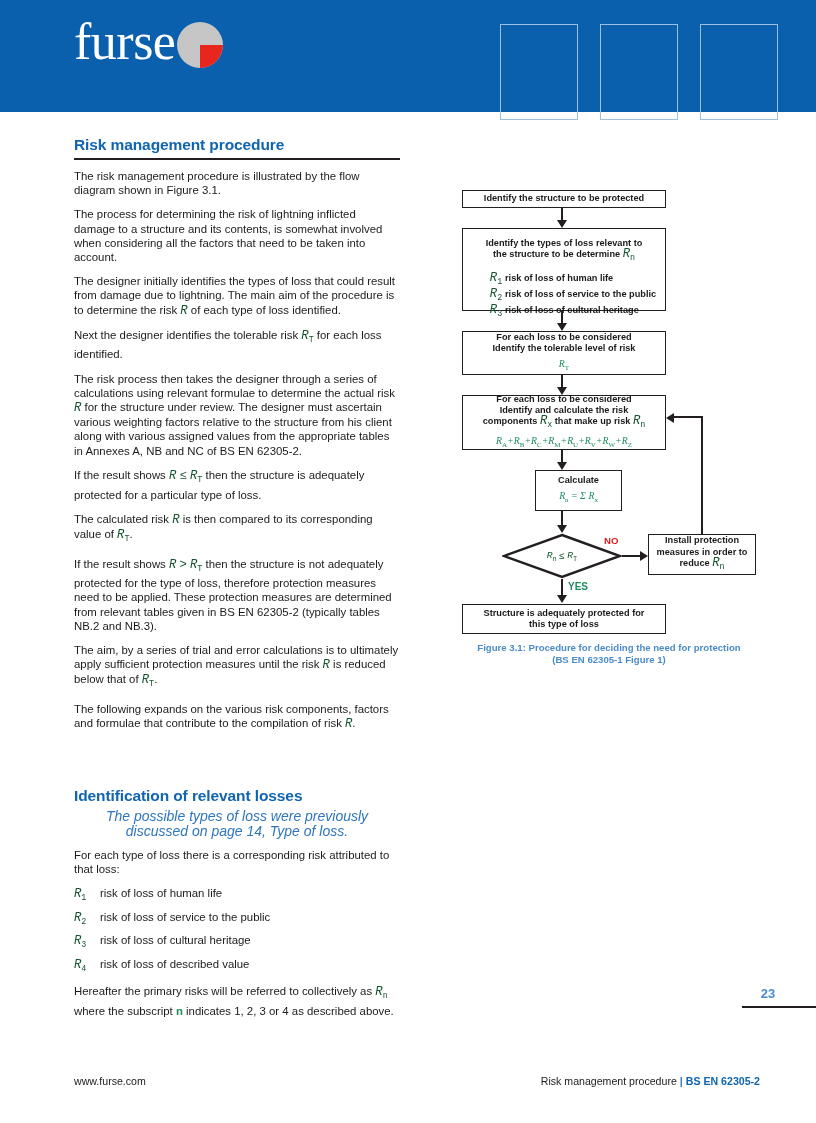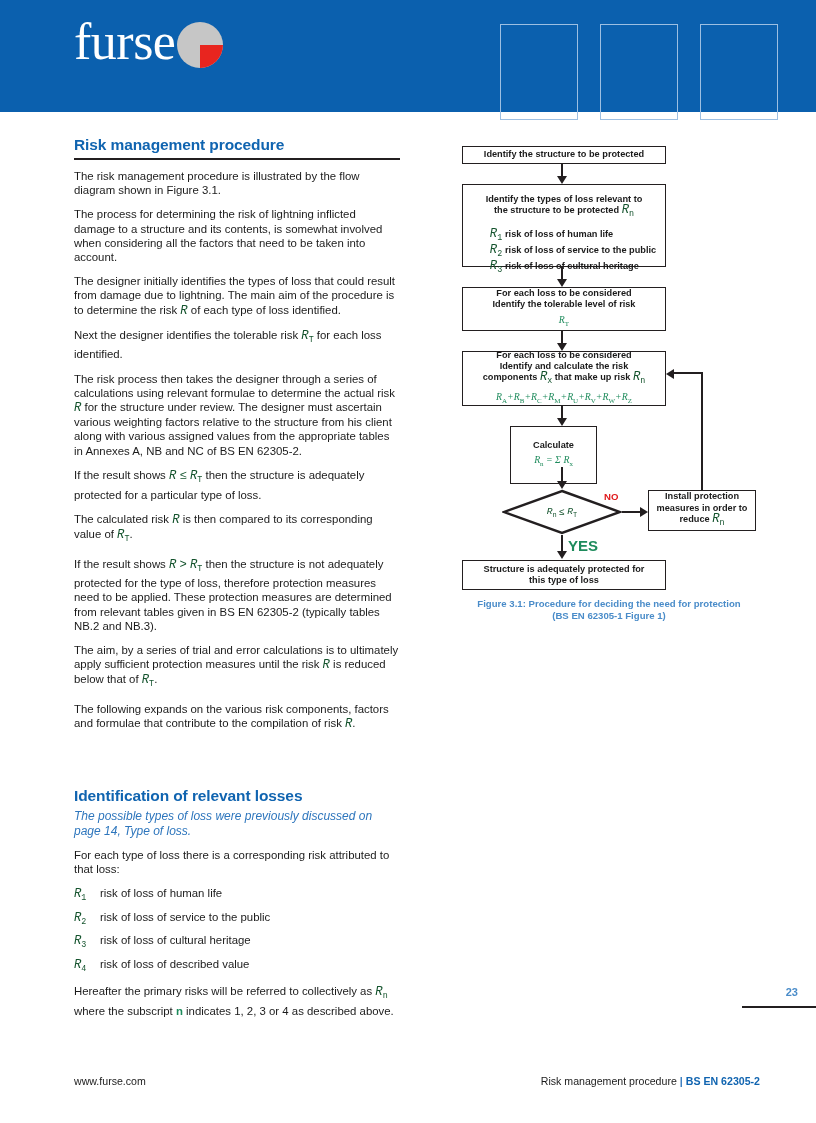--- a/index.html
+++ b/index.html
@@ -47,38 +47,38 @@
     letter-spacing:-0.1px;
   }
   .rule{height:2px;background:#231f20;margin:0 0 9px 0;}
   .sect-spacer{height:46px;}
 
   p.body{
     font-size:11.4px;line-height:14.2px;margin:0 0 10px 0;
     color:#1b1b1b;font-weight:500;
   }
   p.xref{
-    font-size:12px;line-height:14.2px;margin:0 0 10px 0;
-    color:#2e76bd;font-style:italic;font-weight:500;
+    font-size:14px;line-height:14.2px;margin:0 0 10px 0;
+    color:#2e76bd;font-style:italic;font-weight:500;text-align:center;
   }
   .rsym{
     font-family:Liberation Mono, monospace;
     font-style:italic;color:#14532d;font-weight:normal;font-size:12.2px;
   }
   .rsym sub{font-style:normal;font-size:8.4px;}
   .rsym-n{color:#1e8b5c;font-style:normal;font-weight:600;}
 
   
   .rlist{margin:0 0 10px 0;}
   .rrow{display:flex;align-items:baseline;margin-bottom:6px;}
   .rrow .key{width:26px;flex:none;}
   .rrow .val{font-size:11.4px;line-height:14.2px;font-weight:500;}
 
   
-  .flow{position:relative;width:306px;height:440px;}
+  .flow{position:relative;width:306px;height:440px;margin-top:44px;}
   .fbox{
     position:absolute;border:1.6px solid #231f20;background:#fff;
     box-sizing:border-box;display:flex;flex-direction:column;
     align-items:center;justify-content:center;
     font-size:9.2px;line-height:11.4px;font-weight:600;text-align:center;
     padding:4px 6px;
   }
   .fbox .ln{display:block;}
   .fbox .eq{
     font-family:"Liberation Serif","DejaVu Serif",serif;font-style:italic;
@@ -116,31 +116,31 @@
   }
   .arrow-left{
     position:absolute;width:0;height:0;
     border-top:5.5px solid transparent;border-bottom:5.5px solid transparent;
     border-right:8px solid #231f20;
   }
   .lbl-no{
     position:absolute;font-size:9.6px;font-weight:bold;color:#e0191c;
   }
   .lbl-yes{
-    position:absolute;font-size:15px;font-weight:bold;color:#1e8b5c;
+    position:absolute;font-size:10px;font-weight:bold;color:#1e8b5c;
   }
   .fig-cap{
     position:absolute;left:0;top:452px;width:306px;text-align:center;
     font-size:9.6px;line-height:12px;font-weight:bold;color:#4a8cc9;
   }
 
   
   .pageno{
-    position:absolute;right:18px;top:986px;width:60px;text-align:right;
-    font-size:11px;font-weight:bold;color:#4a8cc9;
+    position:absolute;right:18px;top:986px;width:60px;text-align:center;
+    font-size:13px;font-weight:bold;color:#4a8cc9;
   }
   .pageno-rule{
     position:absolute;right:0px;top:1006px;width:74px;height:2px;background:#231f20;
   }
   .footer-left{
     position:absolute;left:74px;top:1075px;font-size:10.6px;color:#1b1b1b;font-weight:500;
   }
   .footer-right{
     position:absolute;right:56px;top:1075px;font-size:10.6px;color:#1b1b1b;font-weight:500;
     white-space:nowrap;
@@ -244,21 +244,21 @@
     <div class="flow">
 
       <div class="fbox" style="left:6px;top:0px;width:204px;height:18px;">
         <span class="ln">Identify the structure to be protected</span>
       </div>
       <div class="vline" style="left:105px;top:18px;height:16px;"></div>
       <div class="arrow-down" style="left:100.5px;top:30px;"></div>
 
       <div class="fbox" style="left:6px;top:38px;width:204px;height:83px;justify-content:flex-start;padding-top:9px;">
         <span class="ln">Identify the types of loss relevant to</span>
-        <span class="ln"><span>the structure to be protected </span><span class="rsym"><span>R</span><sub>n</sub></span></span>
+        <span class="ln"><span>the structure to be determine </span><span class="rsym"><span>R</span><sub>n</sub></span></span>
         <span class="losslist">
           <span class="lossrow">
             <span class="lk rsym"><span>R</span><sub>1</sub></span>
             <span>risk of loss of human life</span>
           </span>
           <span class="lossrow">
             <span class="lk rsym"><span>R</span><sub>2</sub></span>
             <span>risk of loss of service to the public</span>
           </span>
           <span class="lossrow">
@@ -280,21 +280,21 @@
 
       <div class="fbox" style="left:6px;top:205px;width:204px;height:55px;">
         <span class="ln">For each loss to be considered</span>
         <span class="ln">Identify and calculate the risk</span>
         <span class="ln"><span>components </span><span class="rsym"><span>R</span><sub>x</sub></span><span> that make up risk </span><span class="rsym"><span>R</span><sub>n</sub></span></span>
         <span class="eq" id="eq-terms"><span>R<sub>A</sub></span>+<span>R<sub>B</sub></span>+<span>R<sub>C</sub></span>+<span>R<sub>M</sub></span>+<span>R<sub>U</sub></span>+<span>R<sub>V</sub></span>+<span>R<sub>W</sub></span>+<span>R<sub>Z</sub></span></span>
       </div>
       <div class="vline" style="left:105px;top:260px;height:16px;"></div>
       <div class="arrow-down" style="left:100.5px;top:272px;"></div>
 
-      <div class="fbox" style="left:54px;top:280px;width:87px;height:58px;">
+      <div class="fbox" style="left:79px;top:280px;width:87px;height:41px;">
         <span class="ln">Calculate</span>
         <span class="eq"><span>R</span><sub>n</sub> = Σ <span>R</span><sub>x</sub></span>
       </div>
       <div class="vline" style="left:105px;top:321px;height:18px;"></div>
       <div class="arrow-down" style="left:100.5px;top:335px;"></div>
 
       <div class="diamond" style="left:46px;top:343px;width:120px;height:46px;">
         <svg class="dshape" viewBox="0 0 120 46" preserveAspectRatio="none">
           <polygon points="60,2 118,23 60,44 2,23" fill="#ffffff" stroke="#231f20" stroke-width="2.4"></polygon>
         </svg>

